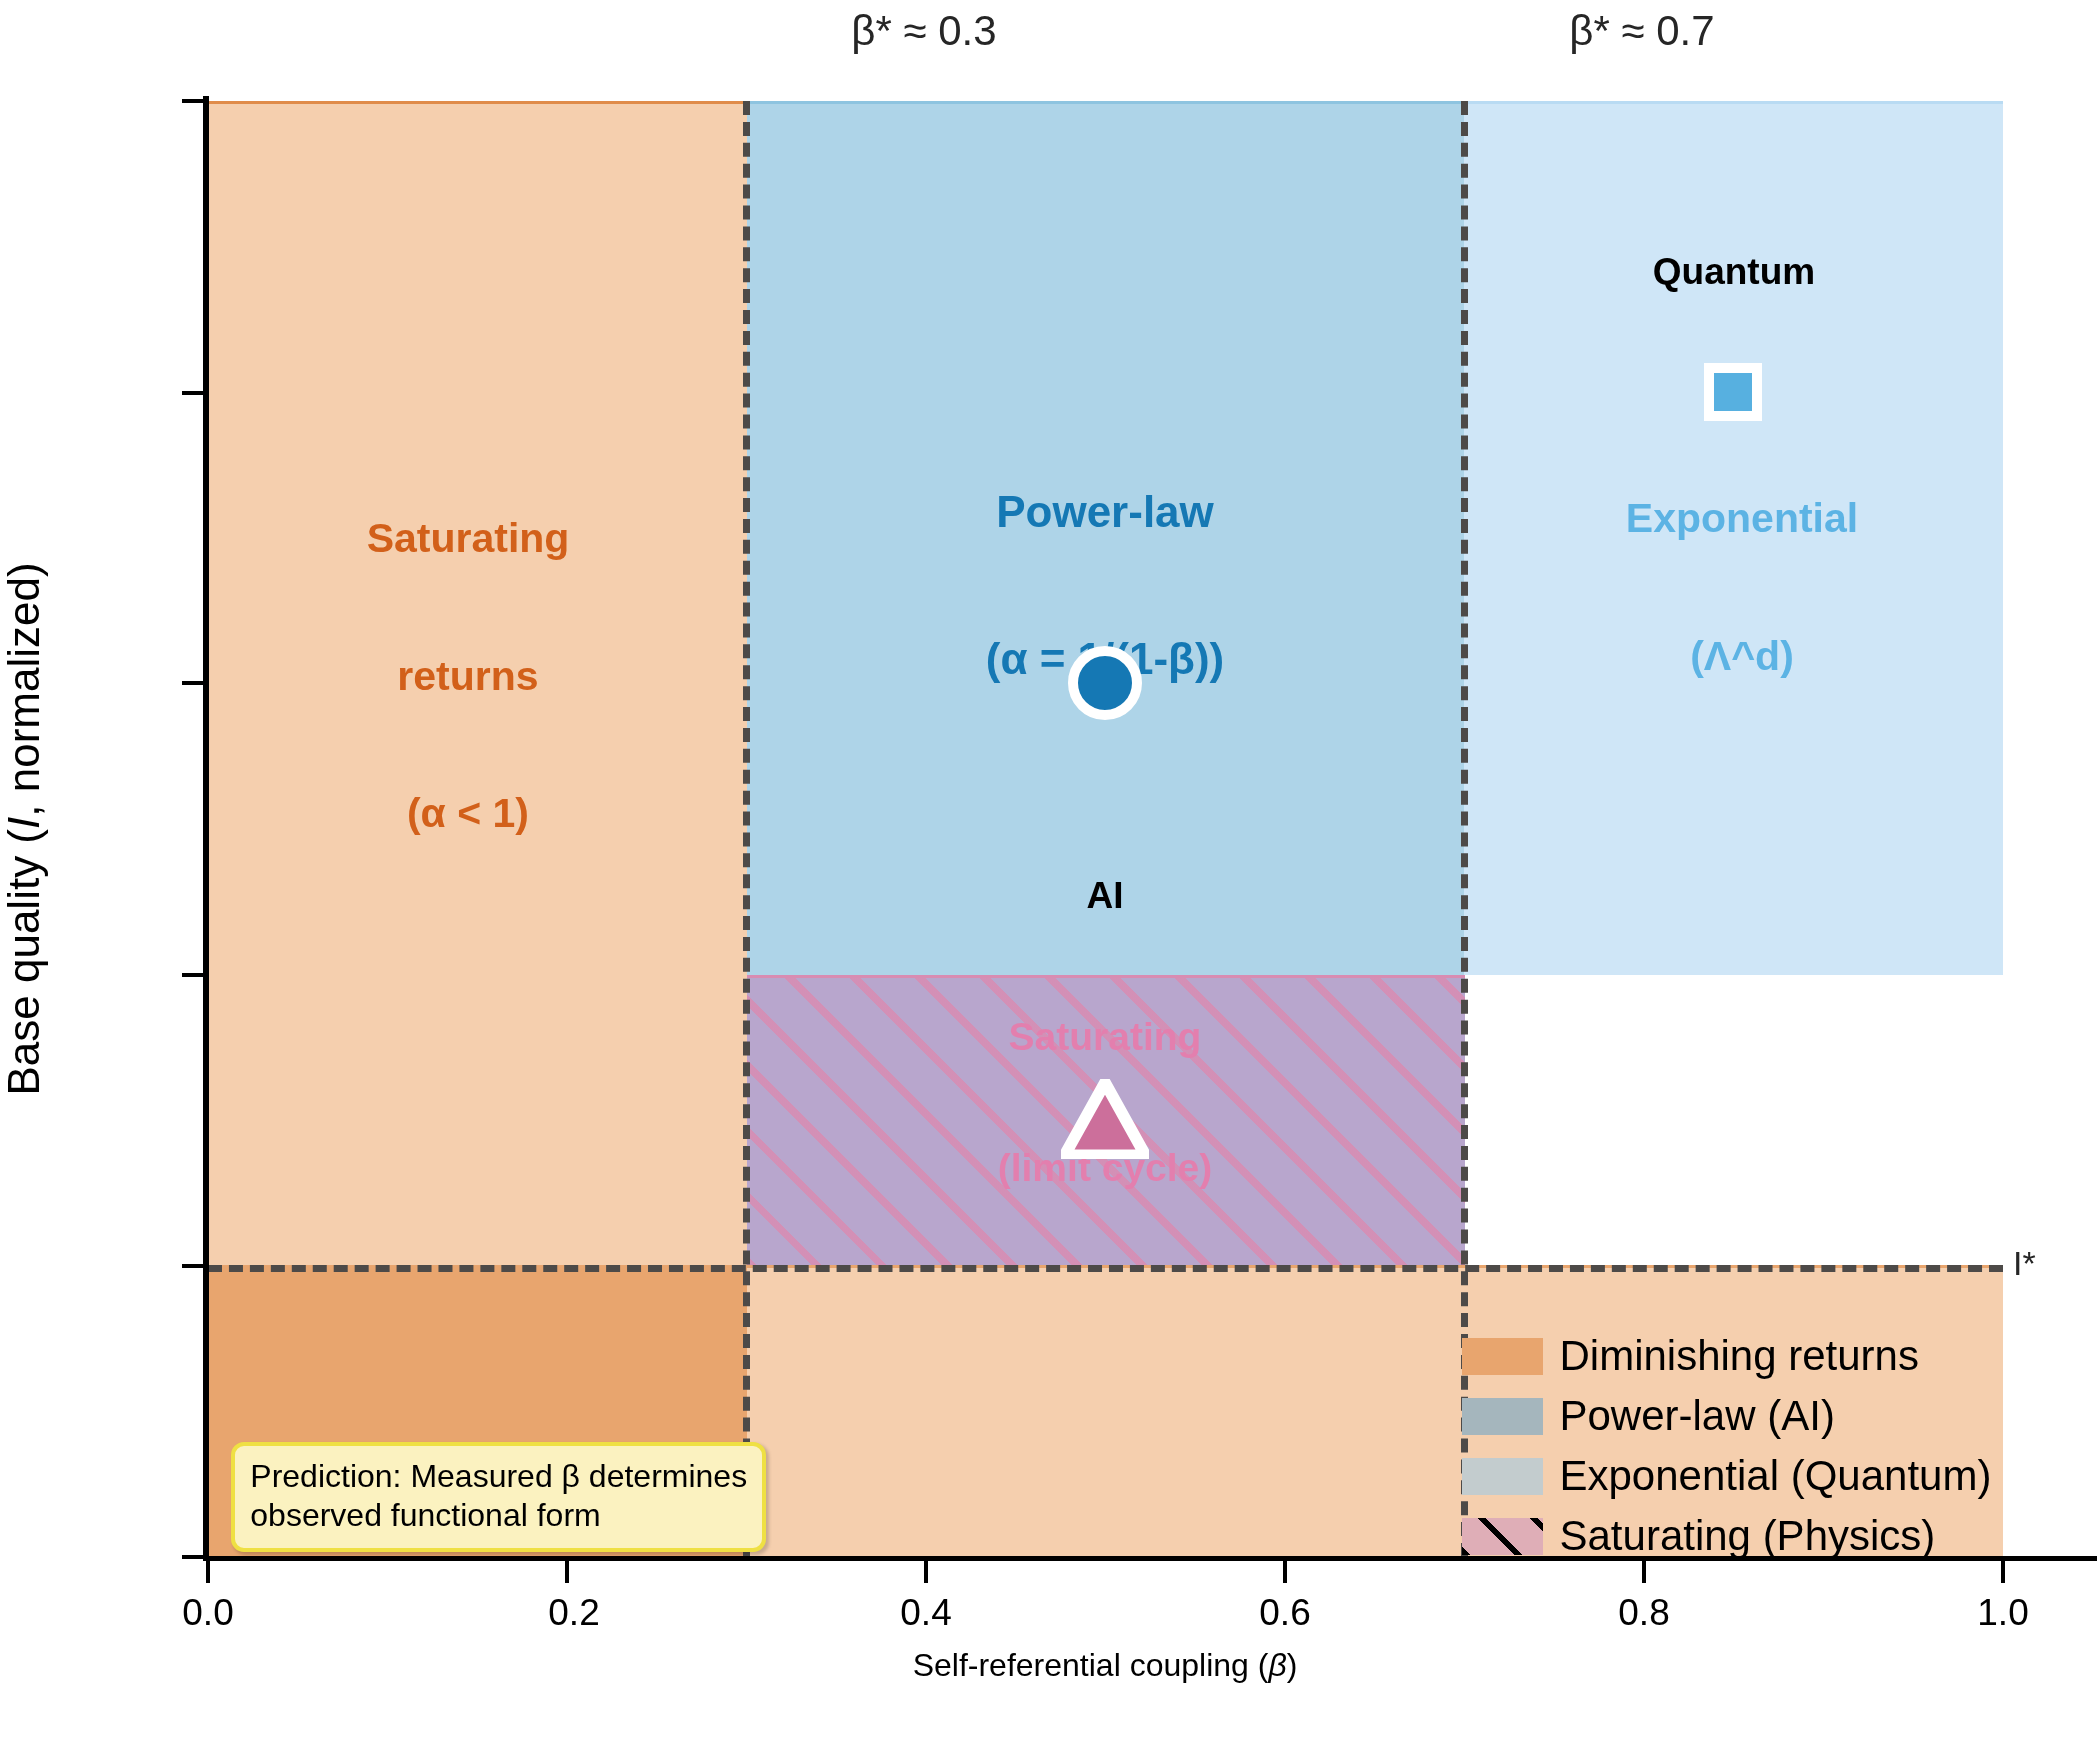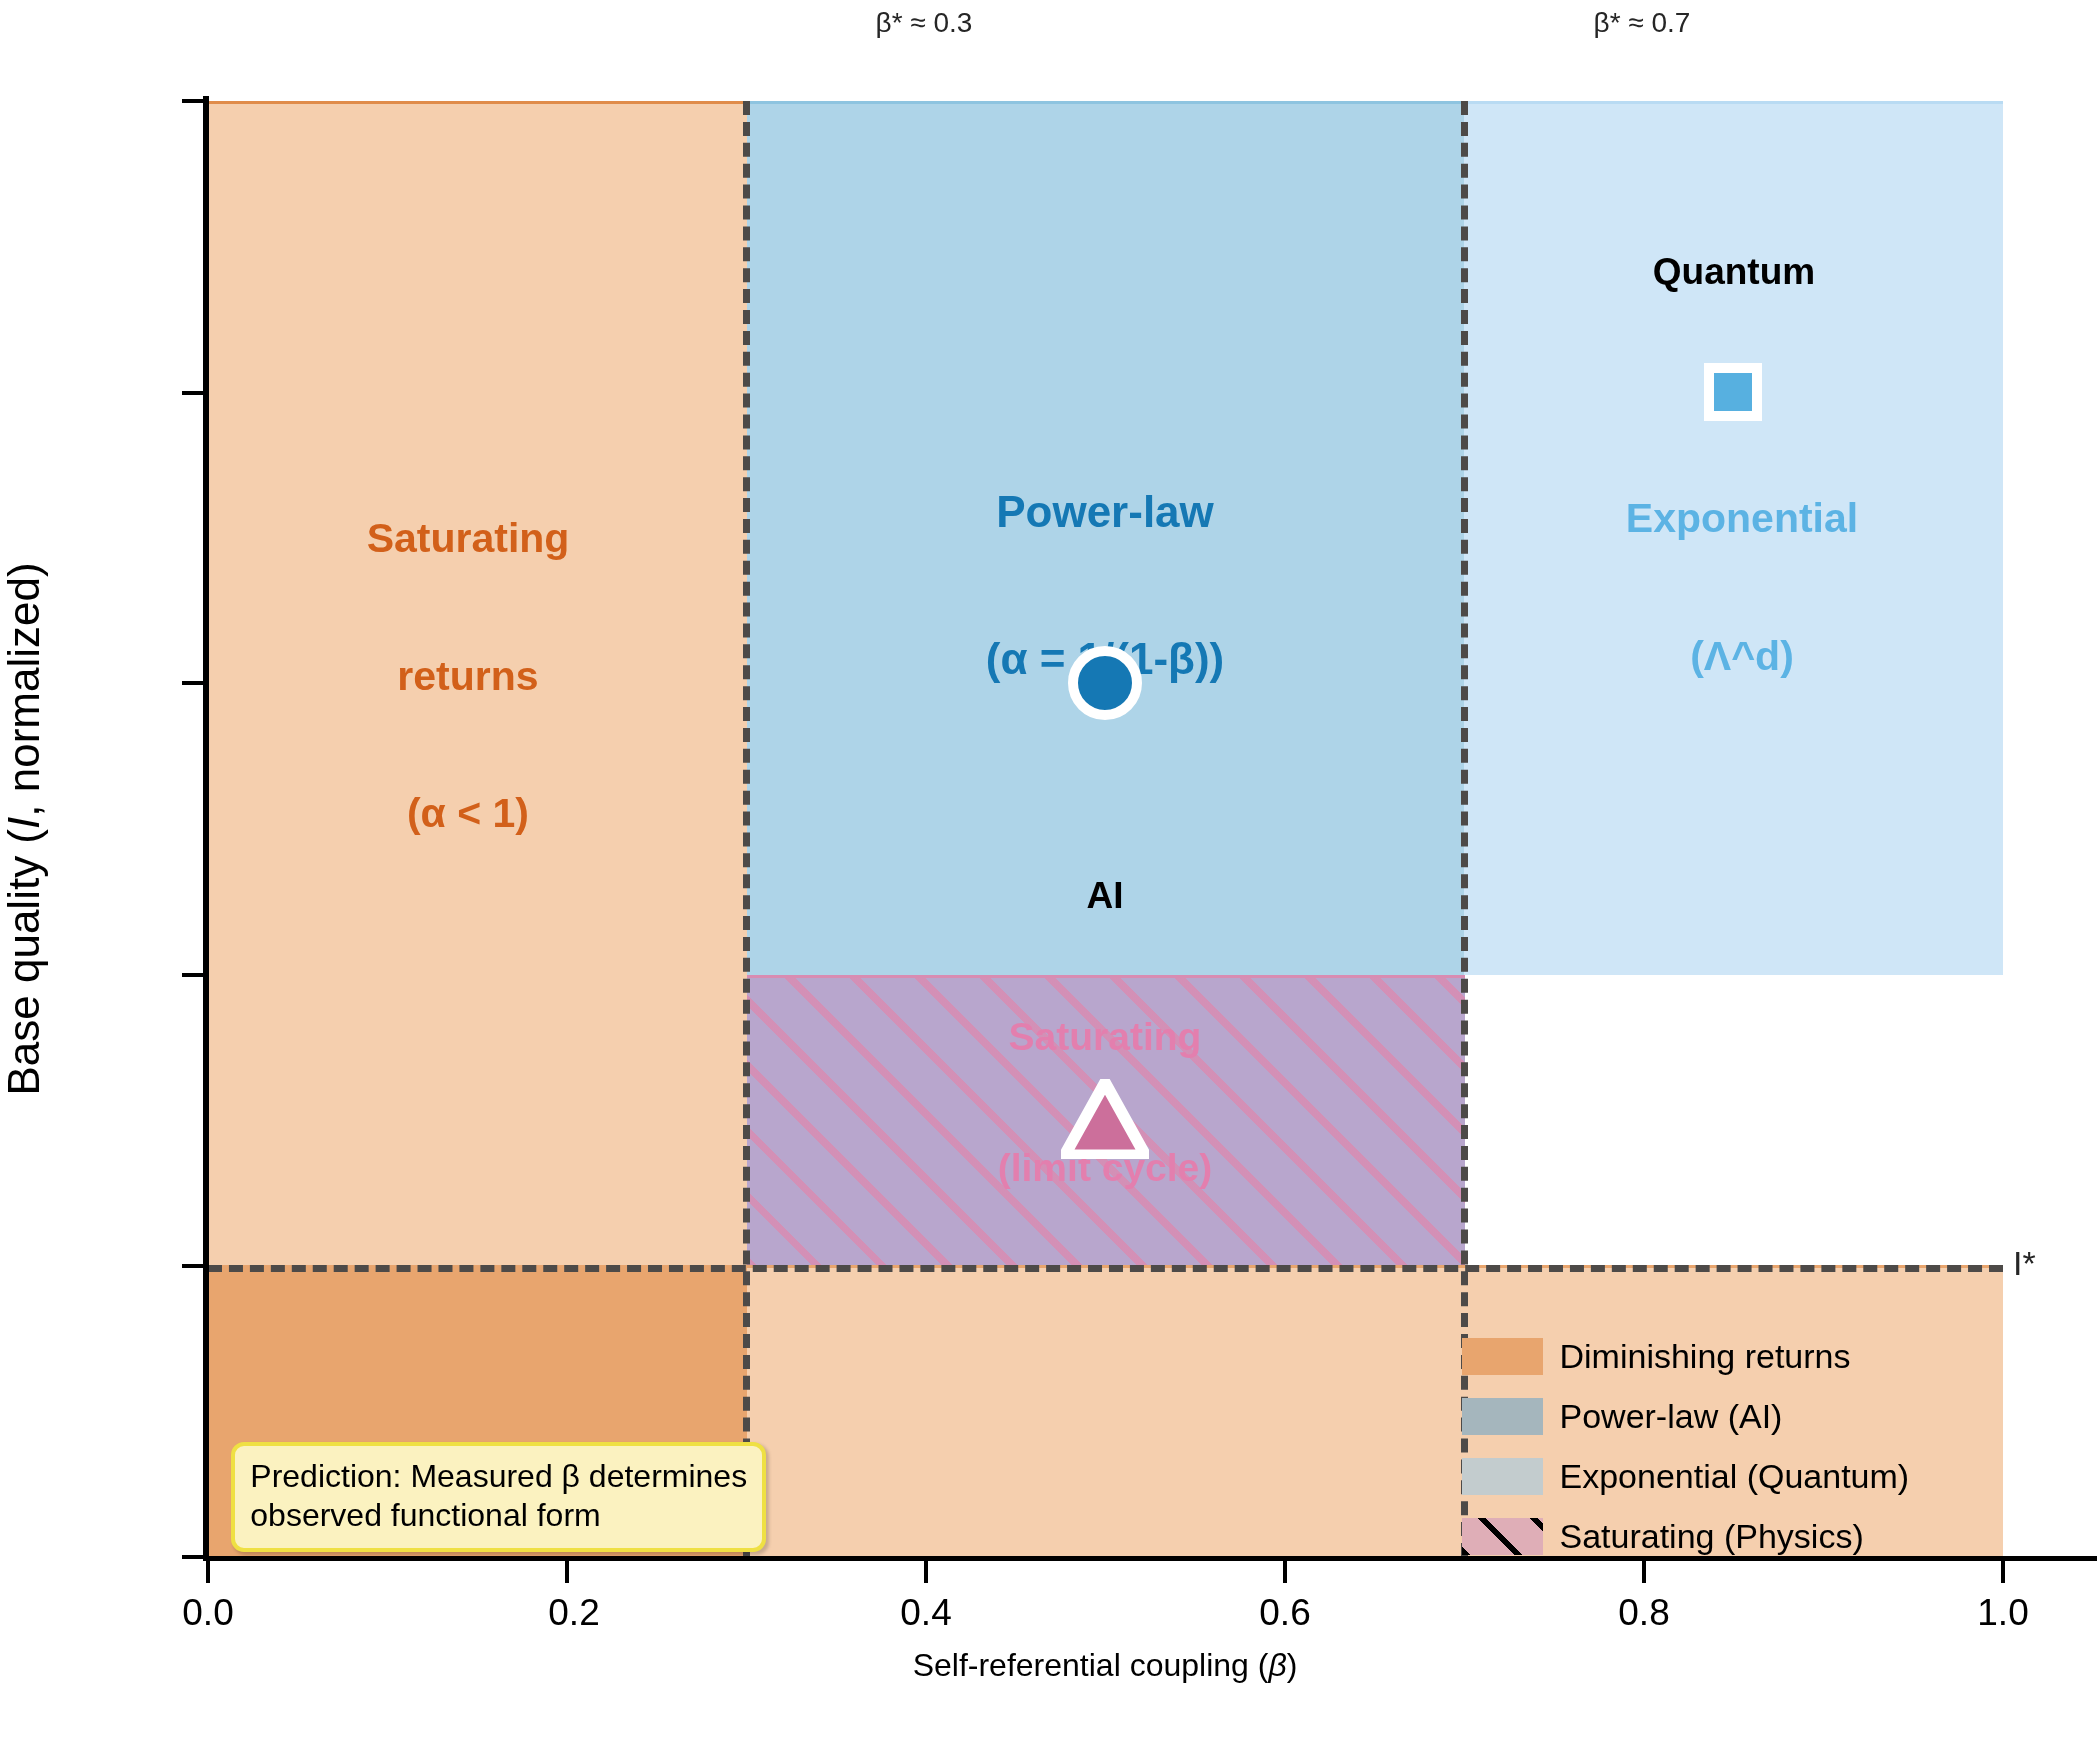--- a/index.html
+++ b/index.html
@@ -45,40 +45,40 @@
      transform:translate(-50%,-50%);box-sizing:content-box;}
   .marker-square{position:absolute;width:38px;height:38px;
      background:#57b0e0;border:10px solid #ffffff;
      transform:translate(-50%,-50%);box-sizing:content-box;}
   .marker-tri{position:absolute;transform:translate(-50%,-50%);}
 
   
   .ann{position:absolute;transform:translate(-50%,-50%);text-align:center;
        line-height:1.12;white-space:pre;}
   .ann-bold{font-weight:bold;}
-  .thr{position:absolute;transform:translateX(-50%);font-size:28px;color:#262626;white-space:nowrap;}
+  .thr{position:absolute;transform:translateX(-50%);font-size:42px;color:#262626;white-space:nowrap;}
 
   .axis-title-x{position:absolute;left:1105px;top:1647px;transform:translateX(-50%);
        font-size:32px;color:#000;white-space:nowrap;}
   .axis-title-y{position:absolute;left:23.6px;top:829px;
        transform:translate(-50%,-50%) rotate(-90deg);
        font-size:44px;color:#000;white-space:nowrap;transform-origin:center center;}
   .it{font-style:italic;}
 
   
   #pred{position:absolute;left:231px;top:1442px;
         background:#fbf2c0;border:4.1px solid #efe043;border-radius:13px;
         padding:10.6px 15.3px 13px 15.3px;font-size:32px;color:#000;line-height:1.22;
         box-shadow:2.4px 2.9px 3.5px rgba(0,0,0,0.18);}
 
   
   #legend{position:absolute;left:1462px;top:1326px;}
   .lg-row{display:flex;align-items:center;height:60px;}
   .lg-swatch{position:relative;width:81px;height:37px;margin-right:16.5px;flex:0 0 auto;}
-  .lg-label{font-size:34px;color:#000;white-space:nowrap;}
+  .lg-label{font-size:42px;color:#000;white-space:nowrap;}
   .lg-hatch{position:absolute;inset:0;
      background-image:repeating-linear-gradient(45deg,
         #000 0px,#000 5.9px, rgba(0,0,0,0) 5.9px, rgba(0,0,0,0) 37px);}
   .istar{position:absolute;font-size:34px;color:#262626;}
 </style>
 </head>
 <body>
 
 <div id="root">
 

